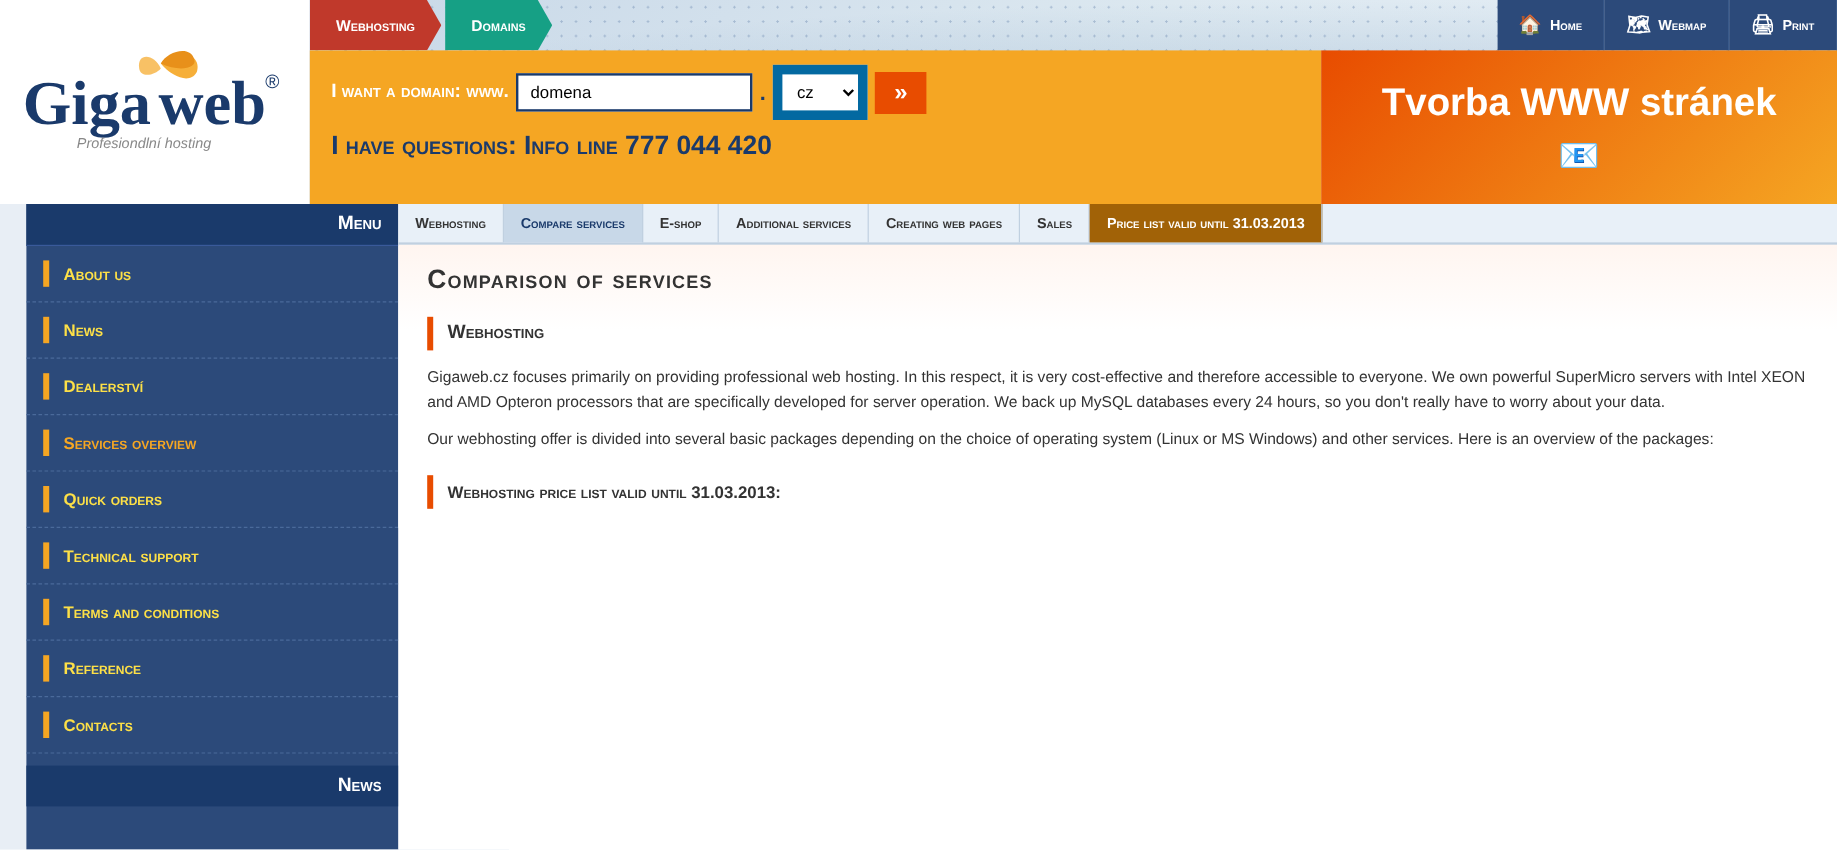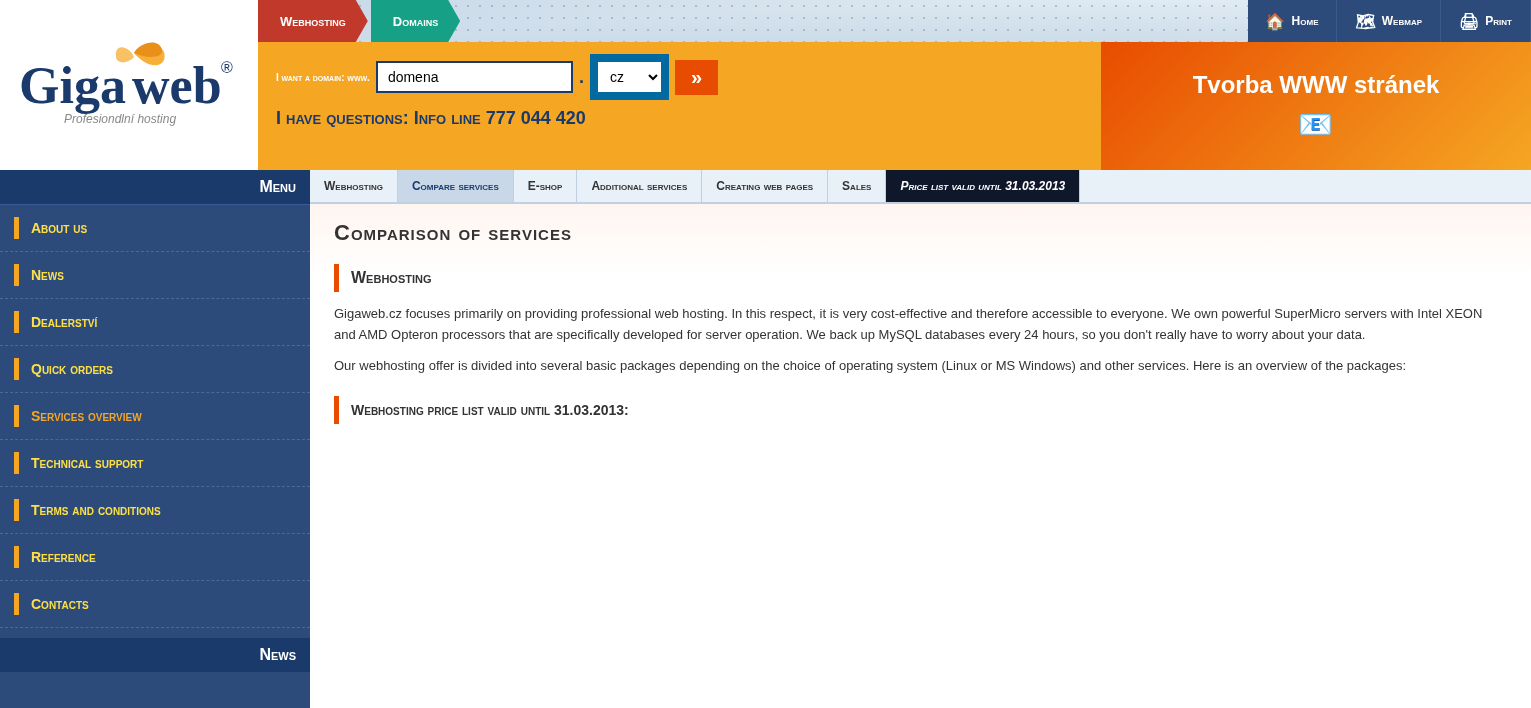--- a/index.html
+++ b/index.html
@@ -24,55 +24,55 @@
     .tab-virtual { background: #27ae60; }
     .tab-dedicated { background: #7f6a4a; }
 
     #utility-nav { display: flex; margin-left: auto; height: 42px; align-items: center; }
     .util-btn { display: flex; align-items: center; gap: 6px; padding: 0 18px; height: 42px; font-size: 12px; font-variant: small-caps; font-weight: bold; color: #fff; background: #2c4a7a; border-right: 1px solid #3a5a8a; cursor: pointer; text-decoration: none; }
     .util-icon { font-size: 16px; }
 
     
     #domain-bar { position: absolute; top: 42px; left: 0; right: 430px; background: #f5a623; padding: 12px 18px; display: flex; flex-direction: column; gap: 8px; min-height: 128px; }
     #domain-search-row { display: flex; align-items: center; gap: 6px; }
-    #domain-label { font-size: 10px; font-variant: small-caps; font-weight: bold; color: #fff; white-space: nowrap; }
+    #domain-label { font-size: 16px; font-variant: small-caps; font-weight: bold; color: #fff; white-space: nowrap; }
     #domain-input { border: 2px solid #1a3a6b; padding: 6px 10px; font-size: 14px; width: 197px; background: #fff; }
     #domain-dot { font-size: 18px; font-weight: bold; color: #1a3a6b; }
     #domain-ext { border: 8px solid #0369a1; padding: 6px 8px; font-size: 14px; background: #fff; }
     #domain-go { background: #e84c00; border: none; color: #fff; font-size: 20px; font-weight: bold; padding: 6px 16px; cursor: pointer; display: flex; align-items: center; justify-content: center; }
     #info-line { font-size: 18px; font-variant: small-caps; font-weight: bold; color: #1a3a6b; }
-    #info-line span { font-size: 18px; }
+    #info-line span { font-size: 22px; }
 
     
     #promo-banner { position: absolute; top: 42px; right: 0; width: 430px; background: linear-gradient(135deg, #e84c00 0%, #f5a623 100%); display: flex; flex-direction: column; align-items: center; justify-content: center; min-height: 128px; padding: 15px 20px; cursor: pointer; }
-    #promo-title { font-size: 24px; font-weight: bold; color: #fff; text-align: center; line-height: 1.2; }
+    #promo-title { font-size: 32px; font-weight: bold; color: #fff; text-align: center; line-height: 1.2; }
     #promo-sub { font-size: 18px; color: #fff; text-align: center; margin-top: 8px; display: flex; align-items: center; gap: 8px; }
     #promo-icon { font-size: 28px; }
 
     
-    #main-layout { display: flex; min-height: 538px; }
+    #main-layout { display: flex; min-height: 538px; margin-left: 22px; }
 
     
     #sidebar { width: 310px; flex-shrink: 0; background: #2c4a7a; }
     #sidebar-menu-header { background: #1a3a6b; color: #fff; font-size: 16px; font-variant: small-caps; font-weight: bold; text-align: right; padding: 8px 14px; border-bottom: 1px solid #3a5a9a; }
     .sidebar-item { display: flex; align-items: center; padding: 12px 14px; border-bottom: 1px dashed #4a6a9a; cursor: pointer; }
     .sidebar-item-bar { width: 5px; height: 22px; background: #f5a623; margin-right: 12px; flex-shrink: 0; }
     .sidebar-item-bar.active { background: #f5a623; }
     .sidebar-item-text { color: #fde047; font-size: 14px; font-variant: small-caps; font-weight: bold; }
     .sidebar-item.active .sidebar-item-text { color: #f5a623; }
     #sidebar-news-header { background: #1a3a6b; color: #fff; font-size: 16px; font-variant: small-caps; font-weight: bold; text-align: right; padding: 8px 14px; margin-top: 10px; }
 
     
     #content { flex: 1; background: #fff; }
 
     
     #sub-nav { display: flex; align-items: center; background: #e8f0f8; border-bottom: 2px solid #c0d0e0; flex-wrap: wrap; }
     .sub-tab { padding: 9px 14px; font-size: 12px; font-variant: small-caps; font-weight: bold; color: #333; cursor: pointer; border-right: 1px solid #c0d0e0; text-decoration: none; white-space: nowrap; }
     .sub-tab.active { background: #c8d8e8; color: #1a3a6b; }
-    .sub-tab.highlight { background: #0f172a; color: #fff; font-style: italic; }
+    .sub-tab.highlight { background: #a16207; color: #fff; }
 
     
     #content-body { padding: 16px 24px; background: linear-gradient(180deg, #fff5f0 0%, #fff 30%); }
     #page-title { font-size: 22px; font-variant: small-caps; font-weight: bold; color: #333; margin-bottom: 18px; letter-spacing: 1px; }
 
     
     .content-section { margin-bottom: 20px; }
     .section-header { display: flex; align-items: center; margin-bottom: 12px; }
     .section-bar { width: 5px; height: 28px; background: #e84c00; margin-right: 12px; flex-shrink: 0; }
     .section-title { font-size: 16px; font-variant: small-caps; font-weight: bold; color: #333; }
@@ -173,27 +173,27 @@
       <span class="sidebar-item-text">About us</span>
     </div>
     <div class="sidebar-item">
       <div class="sidebar-item-bar"></div>
       <span class="sidebar-item-text">News</span>
     </div>
     <div class="sidebar-item">
       <div class="sidebar-item-bar"></div>
       <span class="sidebar-item-text">Dealerství</span>
     </div>
-    <div class="sidebar-item">
-      <div class="sidebar-item-bar"></div>
-      <span class="sidebar-item-text">Quick orders</span>
-    </div>
     <div class="sidebar-item active">
       <div class="sidebar-item-bar active"></div>
       <span class="sidebar-item-text">Services overview</span>
+    </div>
+    <div class="sidebar-item">
+      <div class="sidebar-item-bar"></div>
+      <span class="sidebar-item-text">Quick orders</span>
     </div>
     <div class="sidebar-item">
       <div class="sidebar-item-bar"></div>
       <span class="sidebar-item-text">Technical support</span>
     </div>
     <div class="sidebar-item">
       <div class="sidebar-item-bar"></div>
       <span class="sidebar-item-text">Terms and conditions</span>
     </div>
     <div class="sidebar-item">

